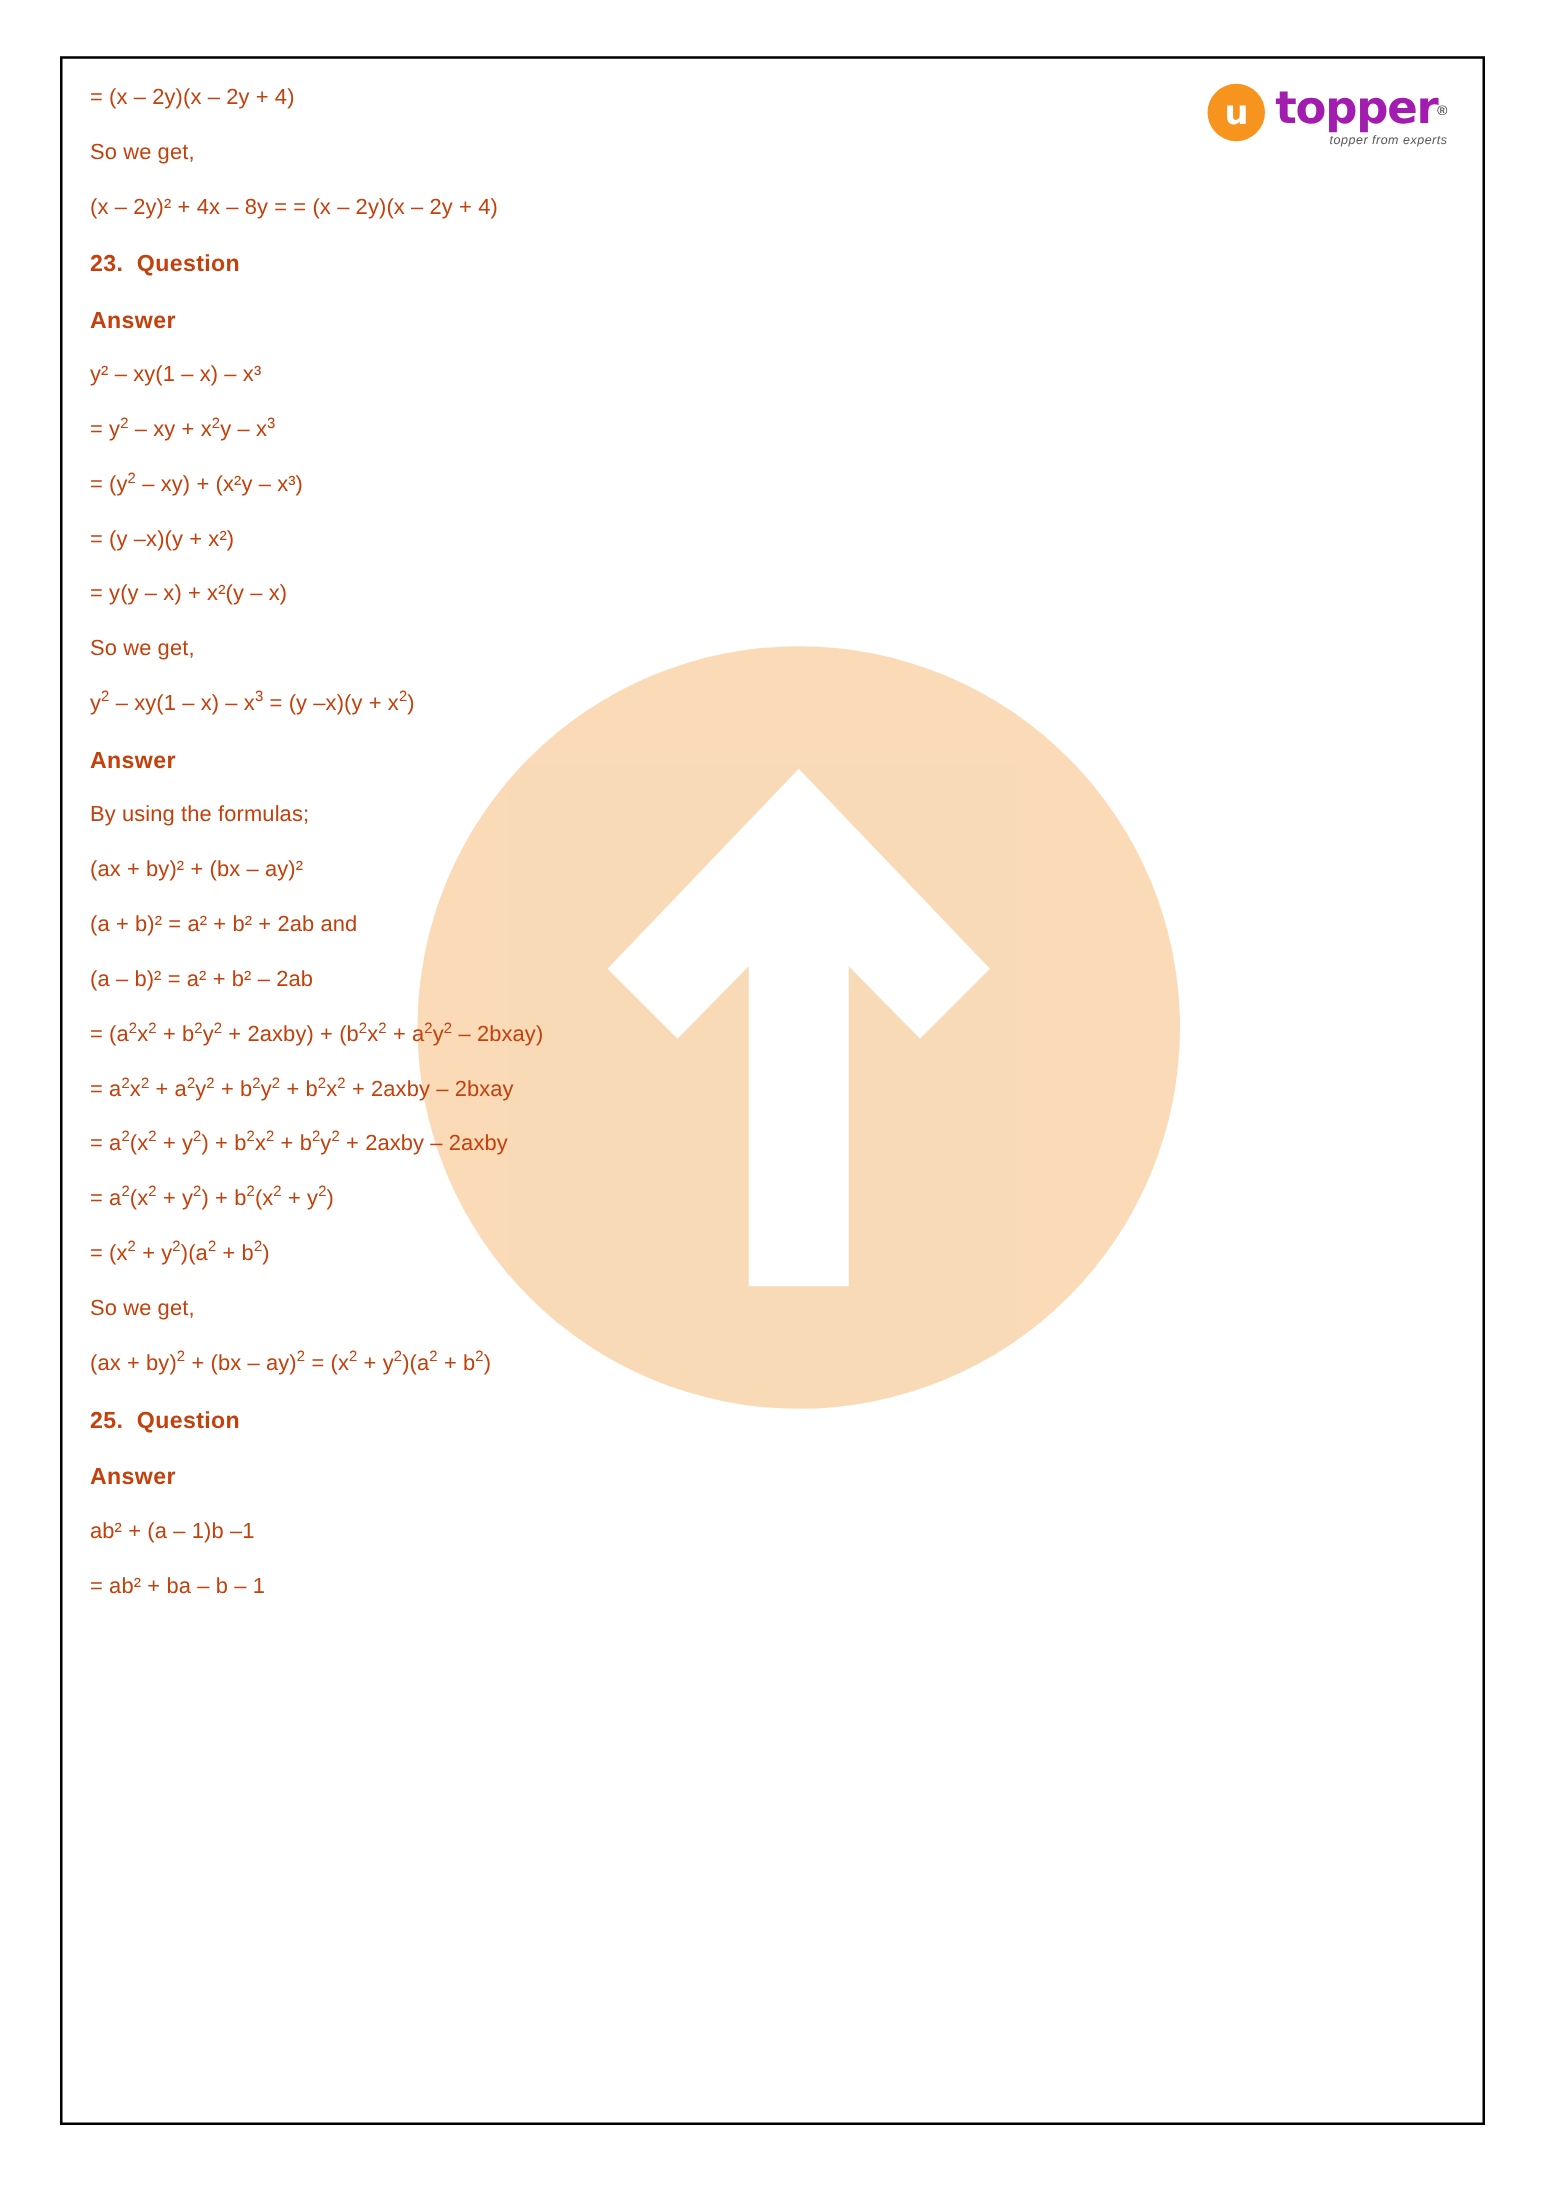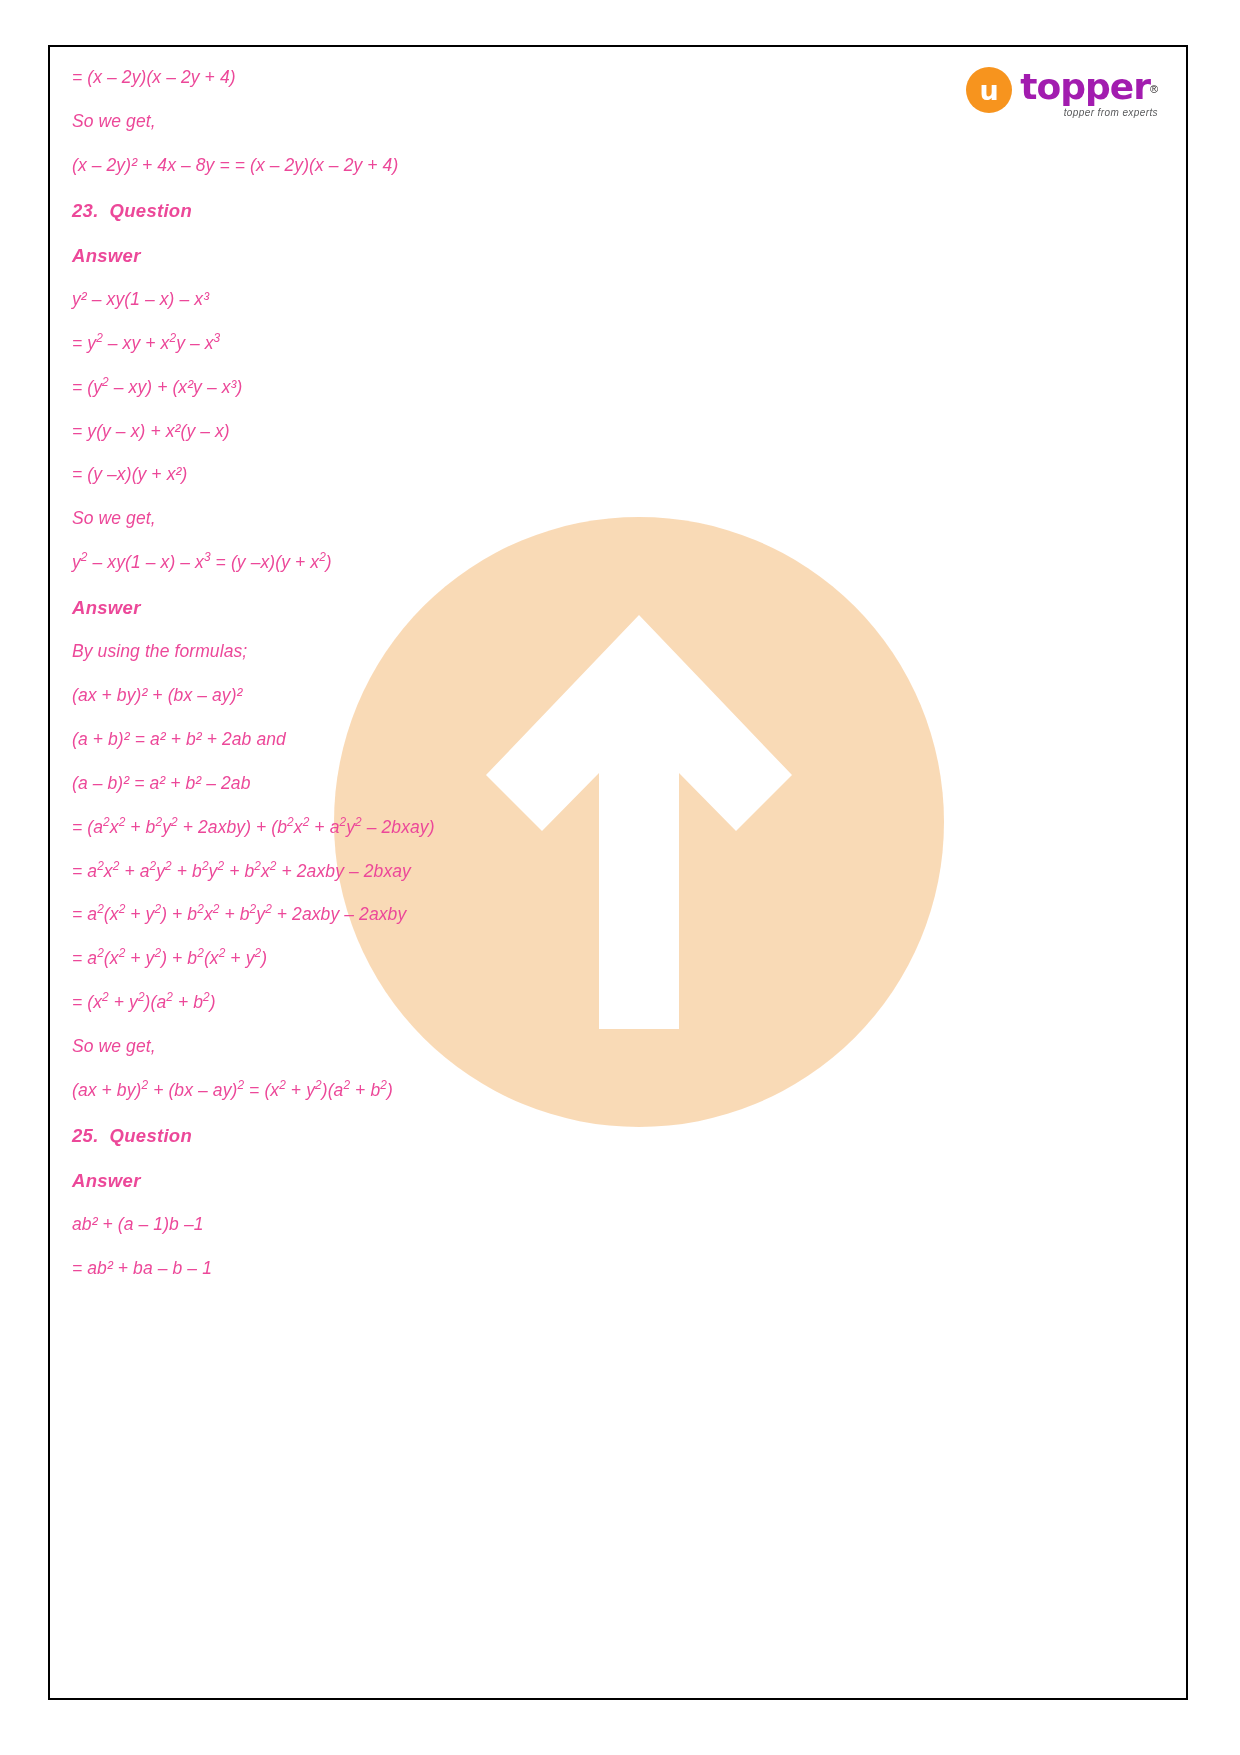--- a/index.html
+++ b/index.html
@@ -25,26 +25,25 @@
     background: #ffffff;
     overflow: hidden;
   }
   .content {
     position: relative;
     padding: 20px 22px 0 22px;
     z-index: 3;
   }
   .line {
     font-size: 17.5px;
-    color: #ec4899;
+    color: #c2410c;
     line-height: 1.25;
     margin: 0 0 22px 0;
     white-space: nowrap;
     letter-spacing: 0.1px;
-    font-style: italic;
   }
   .line.bold {
     font-weight: bold;
     letter-spacing: 0.3px;
   }
   .line.big {
     font-size: 18.5px;
   }
   sup {
     font-size: 0.68em;
@@ -145,22 +144,22 @@
 
   <div class="content">
       <p class="line">= (x – 2y)(x – 2y + 4)</p>
       <p class="line">So we get,</p>
       <p class="line">(x – 2y)² + 4x – 8y = = (x – 2y)(x – 2y + 4)</p>
       <p class="line bold big">23.&nbsp;&nbsp;Question</p>
       <p class="line bold big">Answer</p>
       <p class="line">y² – xy(1 – x) – x³</p>
       <p class="line">= y<sup>2</sup> – xy + x<sup>2</sup>y – x<sup>3</sup></p>
       <p class="line">= (y<sup>2</sup> – xy) + (x²y – x³)</p>
+      <p class="line">= (y –x)(y + x²)</p>
       <p class="line">= y(y – x) + x²(y – x)</p>
-      <p class="line">= (y –x)(y + x²)</p>
       <p class="line">So we get,</p>
       <p class="line">y<sup>2</sup> – xy(1 – x) – x<sup>3</sup> = (y –x)(y + x<sup>2</sup>)</p>
       <p class="line bold big">Answer</p>
       <p class="line">By using the formulas;</p>
       <p class="line">(ax + by)² + (bx – ay)²</p>
       <p class="line">(a + b)² = a² + b² + 2ab and</p>
       <p class="line">(a – b)² = a² + b² – 2ab</p>
       <p class="line">= (a<sup>2</sup>x<sup>2</sup> + b<sup>2</sup>y<sup>2</sup> + 2axby) + (b<sup>2</sup>x<sup>2</sup> + a<sup>2</sup>y<sup>2</sup> – 2bxay)</p>
       <p class="line">= a<sup>2</sup>x<sup>2</sup> + a<sup>2</sup>y<sup>2</sup> + b<sup>2</sup>y<sup>2</sup> + b<sup>2</sup>x<sup>2</sup> + 2axby – 2bxay</p>
       <p class="line">= a<sup>2</sup>(x<sup>2</sup> + y<sup>2</sup>) + b<sup>2</sup>x<sup>2</sup> + b<sup>2</sup>y<sup>2</sup> + 2axby – 2axby</p>

